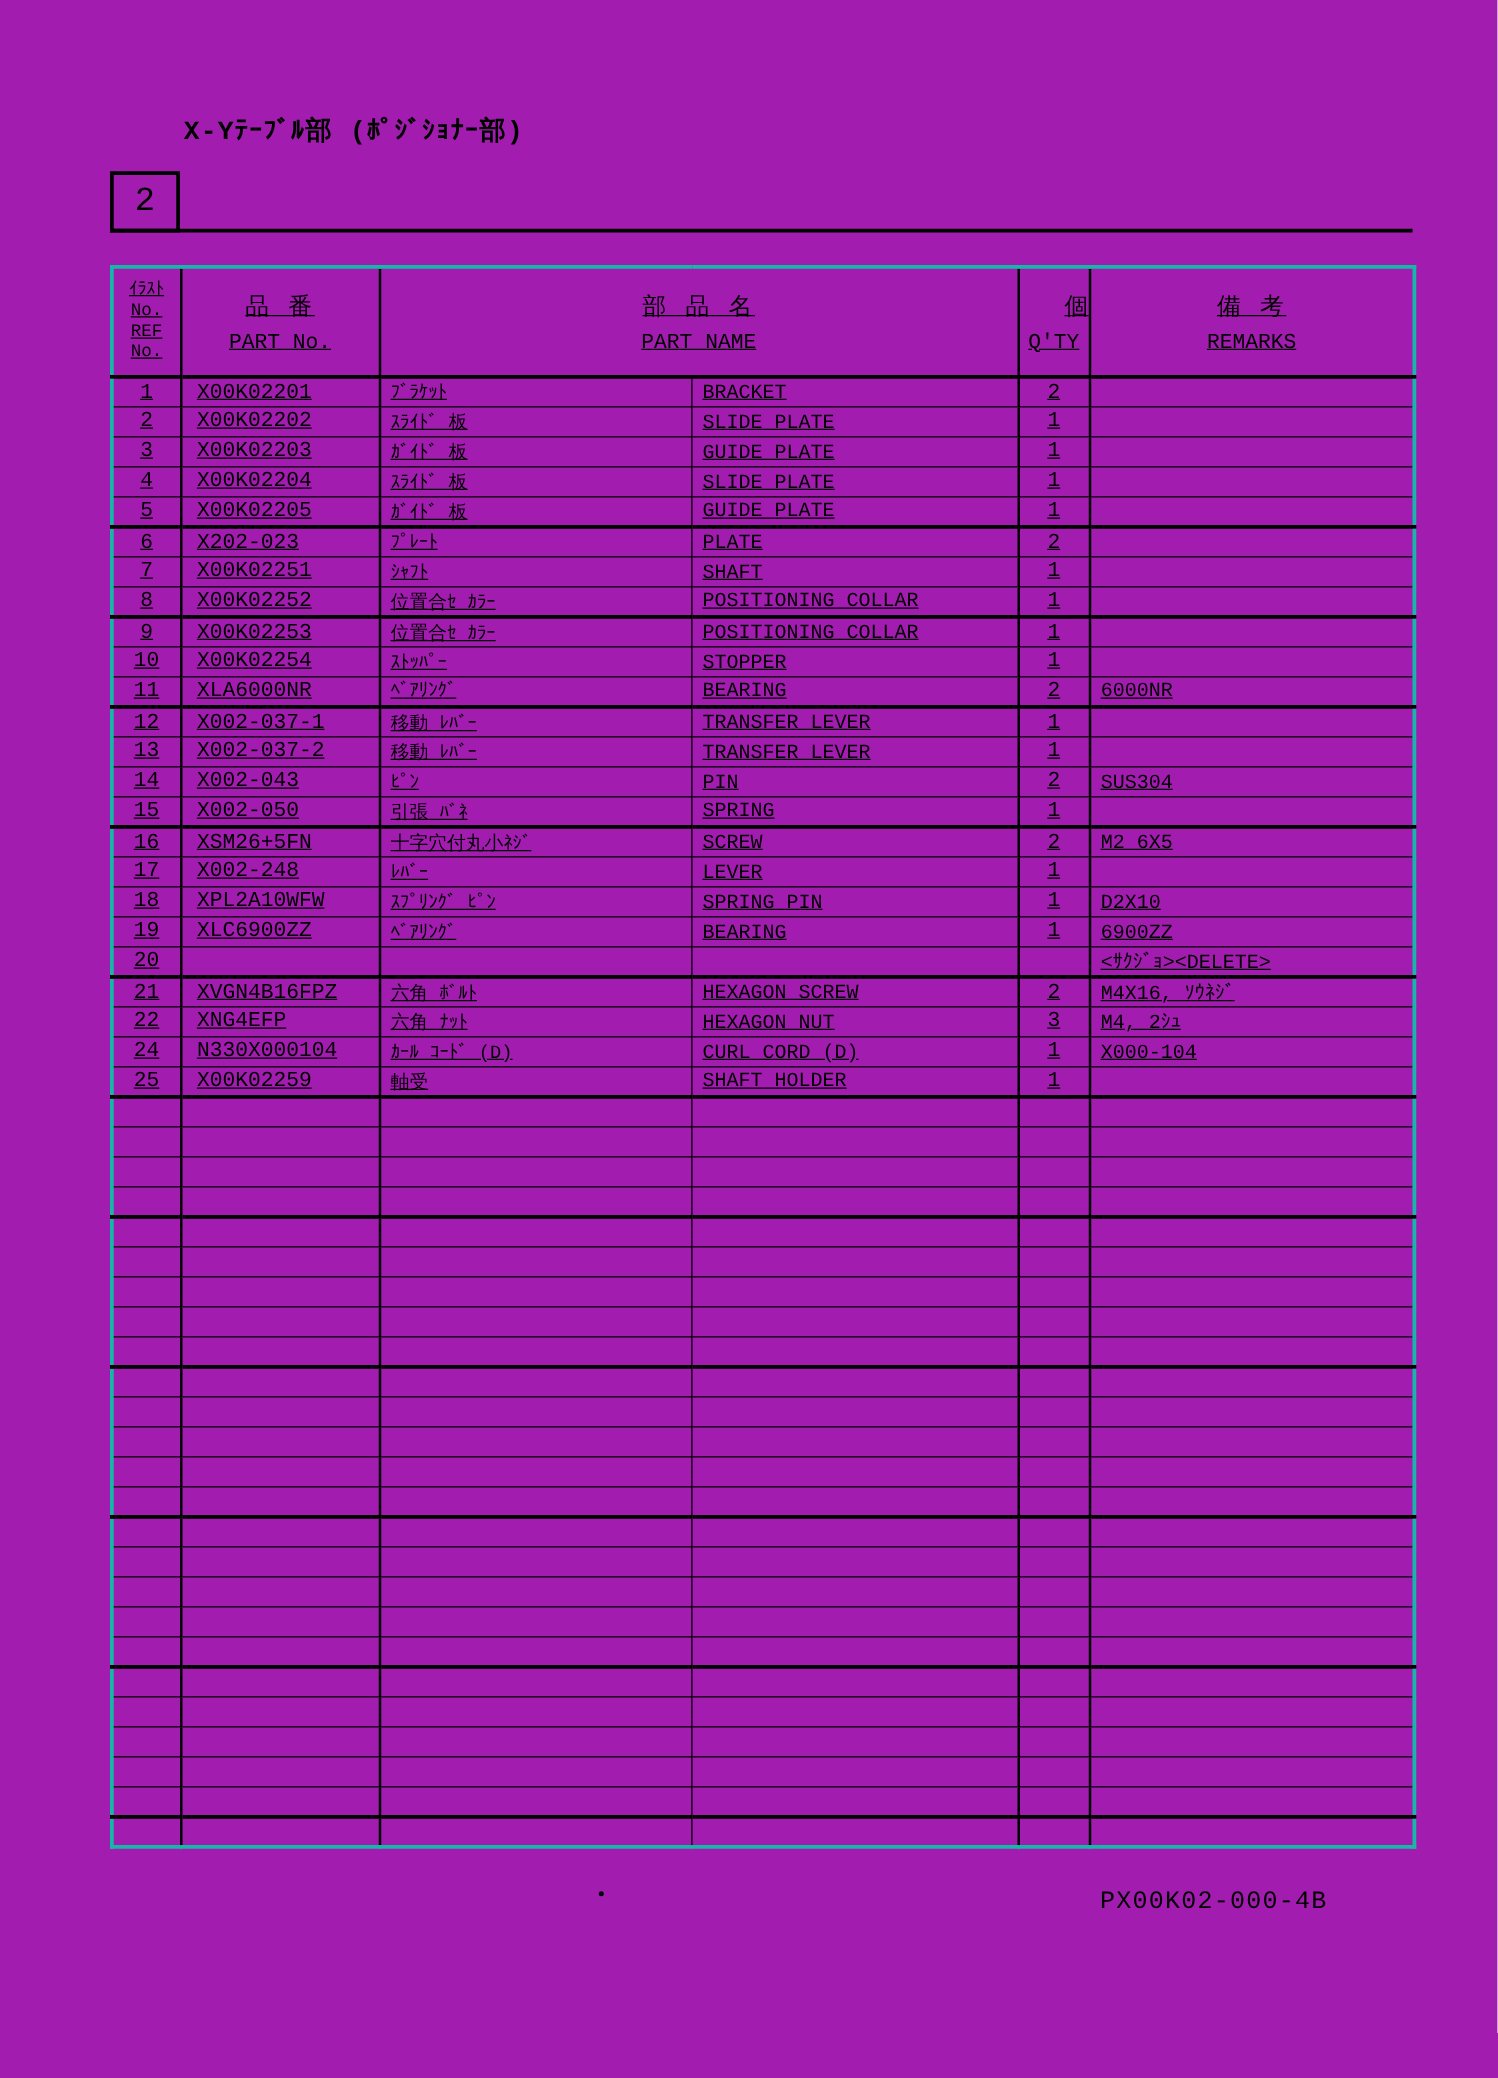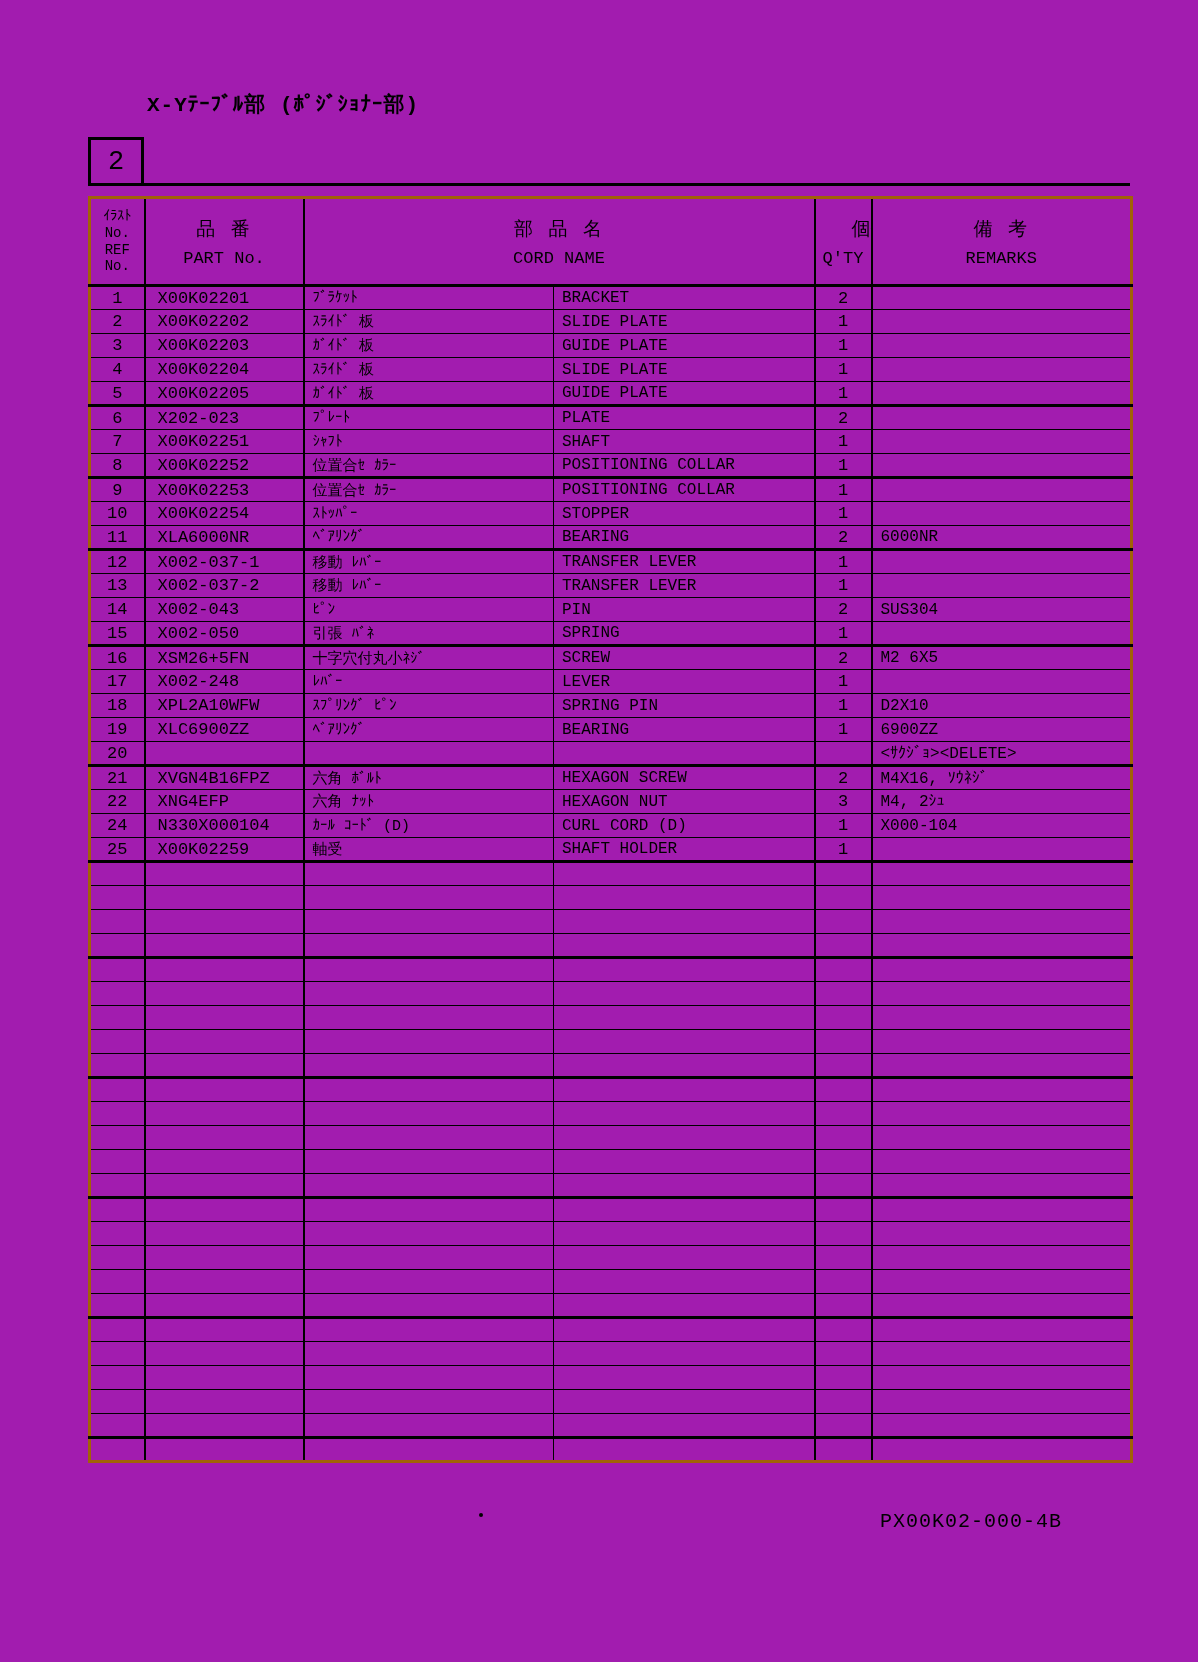--- a/index.html
+++ b/index.html
@@ -12,22 +12,22 @@
   .jp-title { position:absolute; left:147px; top:90px; font-size:21px; font-weight:bold; letter-spacing:1px; white-space:nowrap; }
   .section-box {
     position:absolute; left:88px; top:137px; width:56px; height:49px;
     border:3px solid #000; display:flex; align-items:center; justify-content:center;
     font-size:27px;
   }
   .section-title { position:absolute; left:154px; top:144px; font-size:25px; font-weight:bold; letter-spacing:0.5px; white-space:nowrap; }
   .title-rule { position:absolute; left:88px; top:183px; width:1042px; height:3px; background:#000; }
 
   table.parts-table {
-    position:absolute; left:88px; top:196px; width:1042px;
-    border-collapse:collapse; table-layout:fixed; border:3px solid #a16207;
+    position:absolute; left:88px; top:212px; width:1042px;
+    border-collapse:collapse; table-layout:fixed; border:3px solid #14b8a6;text-decoration:underline;
   }
   .parts-table th, .parts-table td {
     border:1px solid #000; border-left-width:2px; border-right-width:2px;
     overflow:hidden; white-space:nowrap;
   }
   .parts-table thead th {
     height:88px; vertical-align:middle; text-align:center;
     font-weight:normal; border-bottom-width:3px; padding:0;
   }
   .h-jp { font-size:19px; letter-spacing:2px; margin-bottom:7px; }
@@ -75,21 +75,21 @@
           <div>No.</div>
           <div>REF</div>
           <div>No.</div>
         </th>
         <th>
           <div class="h-jp">品  番</div>
           <div class="h-en">PART No.</div>
         </th>
         <th colspan="2">
           <div class="h-jp">部  品  名</div>
-          <div class="h-en">CORD  NAME</div>
+          <div class="h-en">PART  NAME</div>
         </th>
         <th>
           <div class="h-jp" style="letter-spacing:0;padding-left:36px;">個数</div>
           <div class="h-en">Q'TY</div>
         </th>
         <th>
           <div class="h-jp">備  考</div>
           <div class="h-en">REMARKS</div>
         </th>
       </tr>

